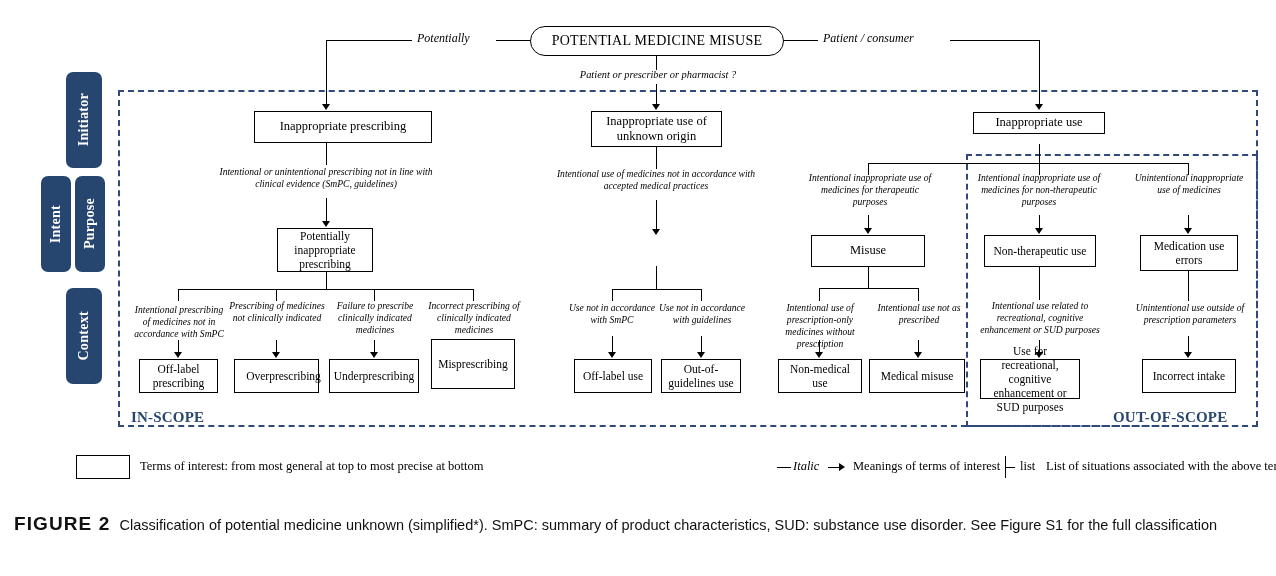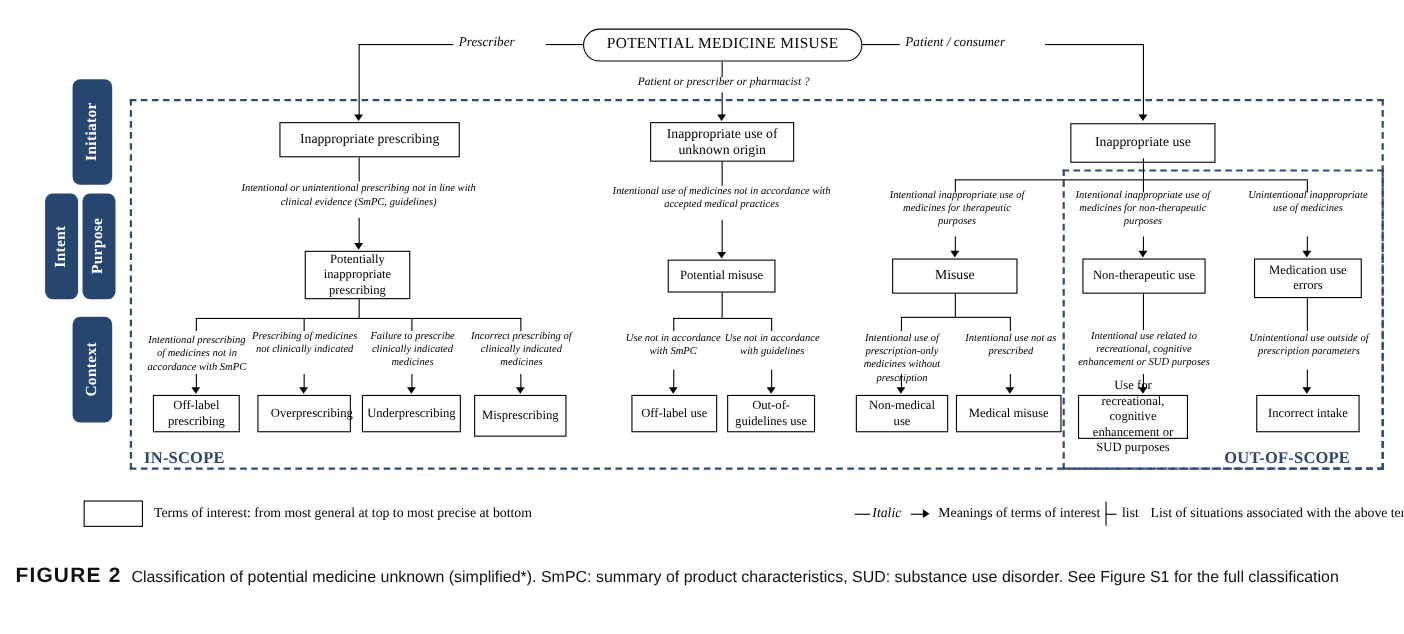--- a/index.html
+++ b/index.html
@@ -119,37 +119,37 @@
   <div class="side-tab" style="left:75px;top:176px;width:30px;height:96px;">
     <span>Purpose</span>
   </div>
   <div class="side-tab" style="left:66px;top:288px;width:36px;height:96px;">
     <span>Context</span>
   </div>
 
   <div class="rootnode" style="left:530px;top:26px;width:254px;height:30px;">POTENTIAL MEDICINE MISUSE</div>
 
   <div class="hline" style="left:496px;top:40px;width:34px;"></div>
-  <div class="branch-label" style="left:417px;top:31px;">Prescriber</div>
+  <div class="branch-label" style="left:417px;top:31px;">Potentially</div>
   <div class="hline" style="left:326px;top:40px;width:86px;"></div>
   <div class="vline" style="left:326px;top:40px;height:66px;"></div>
   <div class="arrow" style="left:322px;top:104px;"></div>
 
   <div class="hline" style="left:784px;top:40px;width:34px;"></div>
   <div class="branch-label" style="left:823px;top:31px;">Patient / consumer</div>
   <div class="hline" style="left:950px;top:40px;width:90px;"></div>
   <div class="vline" style="left:1039px;top:40px;height:66px;"></div>
   <div class="arrow" style="left:1035px;top:104px;"></div>
 
   <div class="vline" style="left:656px;top:56px;height:14px;"></div>
   <div class="cap big" style="left:533px;top:68px;width:250px;">Patient or prescriber or pharmacist ?</div>
   <div class="vline" style="left:656px;top:84px;height:22px;"></div>
   <div class="arrow" style="left:652px;top:104px;"></div>
 
-  <div class="node big thick" style="left:254px;top:111px;width:164px;height:32px;">Inappropriate prescribing</div>
+  <div class="node big thick" style="left:254px;top:111px;width:178px;height:32px;">Inappropriate prescribing</div>
   <div class="vline" style="left:326px;top:143px;height:22px;"></div>
   <div class="cap" style="left:215px;top:166px;width:222px;">Intentional or unintentional prescribing not in line with clinical evidence (SmPC, guidelines)</div>
   <div class="vline" style="left:326px;top:198px;height:25px;"></div>
   <div class="arrow" style="left:322px;top:221px;"></div>
   <div class="node" style="left:277px;top:228px;width:96px;height:44px;">Potentially inappropriate prescribing</div>
 
   <div class="vline" style="left:326px;top:272px;height:18px;"></div>
   <div class="hline" style="left:178px;top:289px;width:296px;"></div>
   <div class="vline" style="left:178px;top:289px;height:12px;"></div>
   <div class="vline" style="left:276px;top:289px;height:12px;"></div>
@@ -167,45 +167,44 @@
   <div class="node" style="left:234px;top:359px;width:85px;height:34px;padding-left:17px;">Overprescribing</div>
 
   <div class="cap" style="left:326px;top:300px;width:98px;">Failure to prescribe clinically indicated medicines</div>
   <div class="vline" style="left:374px;top:340px;height:15px;"></div>
   <div class="arrow" style="left:370px;top:352px;"></div>
   <div class="node" style="left:329px;top:359px;width:90px;height:34px;">Underprescribing</div>
 
   <div class="cap" style="left:424px;top:300px;width:100px;">Incorrect prescribing of clinically indicated medicines</div>
   <div class="vline" style="left:473px;top:340px;height:15px;"></div>
   <div class="arrow" style="left:469px;top:352px;"></div>
-  <div class="node" style="left:431px;top:359px;width:84px;height:38px;">Misprescribing</div>
+  <div class="node" style="left:431px;top:339px;width:84px;height:50px;">Misprescribing</div>
 
   <div class="node big thick" style="left:591px;top:111px;width:131px;height:36px;">Inappropriate use of unknown origin</div>
   <div class="vline" style="left:656px;top:147px;height:22px;"></div>
   <div class="cap" style="left:548px;top:168px;width:216px;">Intentional use of medicines not in accordance with accepted medical practices</div>
   <div class="vline" style="left:656px;top:200px;height:31px;"></div>
   <div class="arrow" style="left:652px;top:229px;"></div>
-  <div class="node" style="left:607px;top:236px;width:98px;height:30px;">Potential misuse</div>
 
   <div class="vline" style="left:656px;top:266px;height:24px;"></div>
   <div class="hline" style="left:612px;top:289px;width:90px;"></div>
   <div class="vline" style="left:612px;top:289px;height:12px;"></div>
   <div class="vline" style="left:701px;top:289px;height:12px;"></div>
 
   <div class="cap" style="left:560px;top:302px;width:104px;">Use not in accordance with SmPC</div>
   <div class="vline" style="left:612px;top:336px;height:19px;"></div>
   <div class="arrow" style="left:608px;top:352px;"></div>
   <div class="node" style="left:574px;top:359px;width:78px;height:34px;">Off-label use</div>
 
   <div class="cap" style="left:650px;top:302px;width:104px;">Use not in accordance with guidelines</div>
   <div class="vline" style="left:701px;top:336px;height:19px;"></div>
   <div class="arrow" style="left:697px;top:352px;"></div>
   <div class="node" style="left:661px;top:359px;width:80px;height:34px;">Out-of-guidelines use</div>
 
-  <div class="node big thick" style="left:973px;top:112px;width:132px;height:36px;">Inappropriate use</div>
+  <div class="node big thick" style="left:973px;top:112px;width:132px;height:22px;">Inappropriate use</div>
   <div class="vline" style="left:1039px;top:144px;height:20px;"></div>
   <div class="hline" style="left:868px;top:163px;width:320px;"></div>
   <div class="vline" style="left:868px;top:163px;height:12px;"></div>
   <div class="vline" style="left:1039px;top:163px;height:12px;"></div>
   <div class="vline" style="left:1188px;top:163px;height:12px;"></div>
 
   <div class="cap" style="left:808px;top:172px;width:124px;">Intentional inappropriate use of medicines for therapeutic purposes</div>
   <div class="vline" style="left:868px;top:215px;height:16px;"></div>
   <div class="arrow" style="left:864px;top:228px;"></div>
   <div class="node big" style="left:811px;top:235px;width:114px;height:32px;">Misuse</div>

